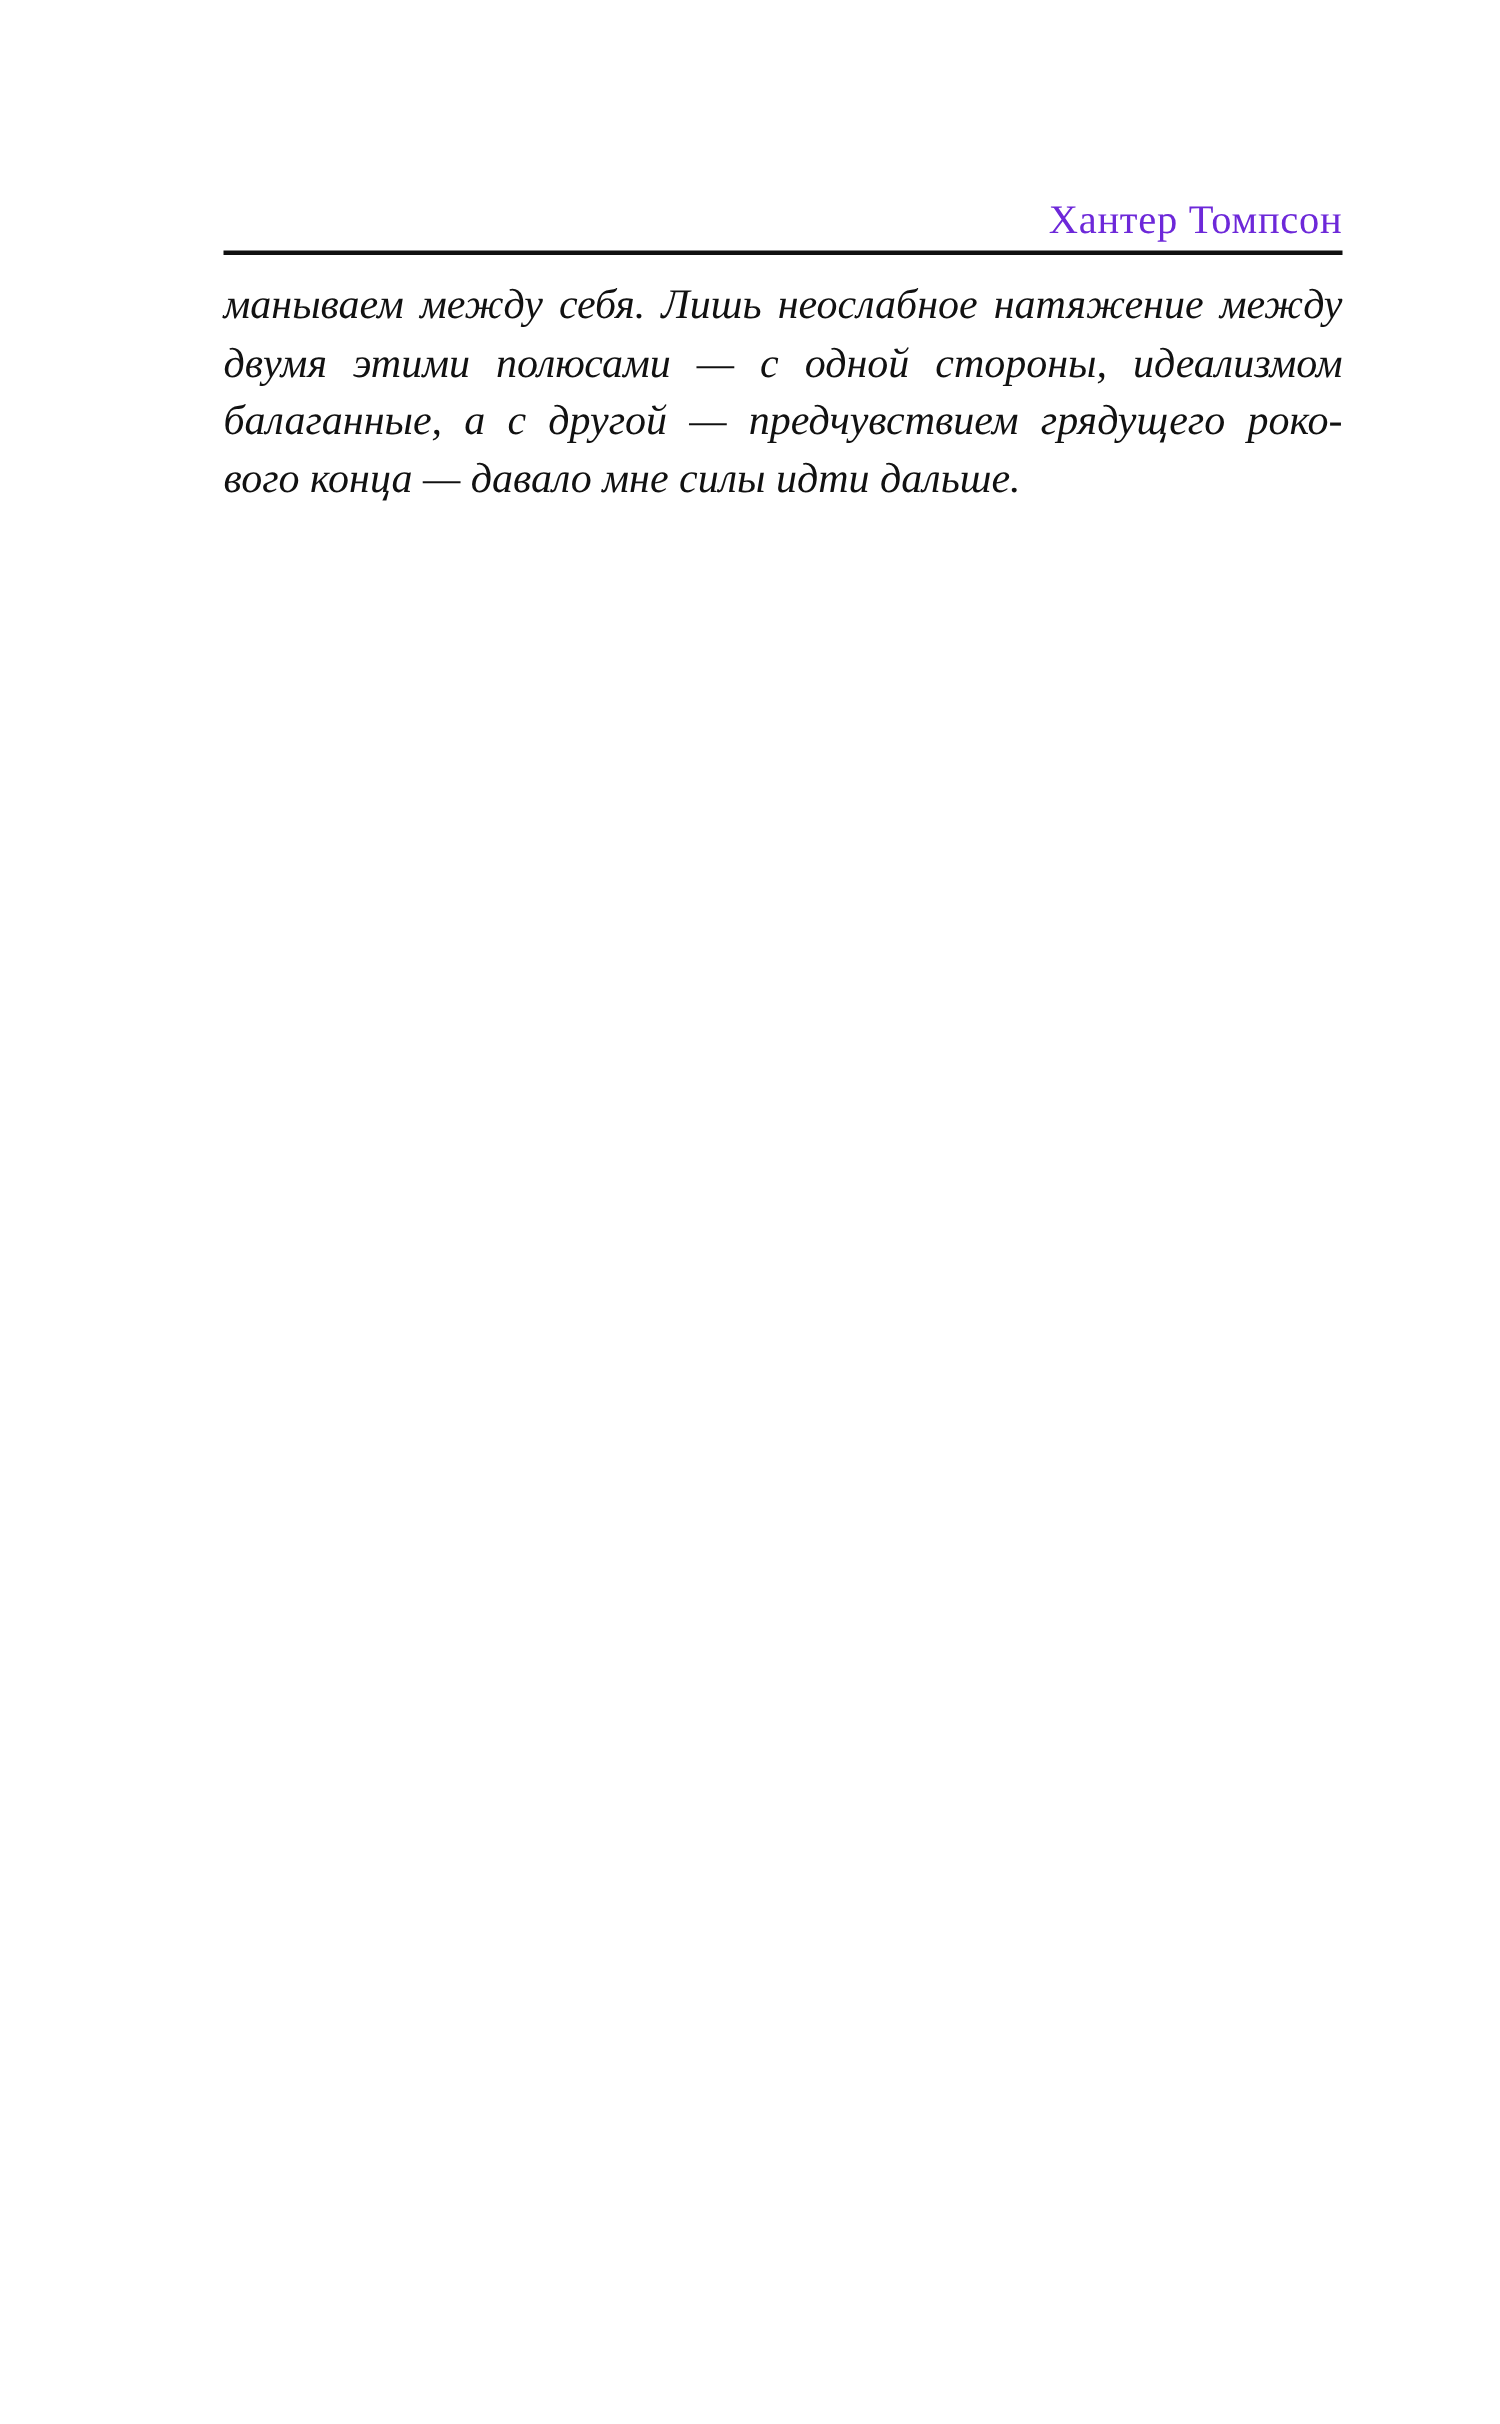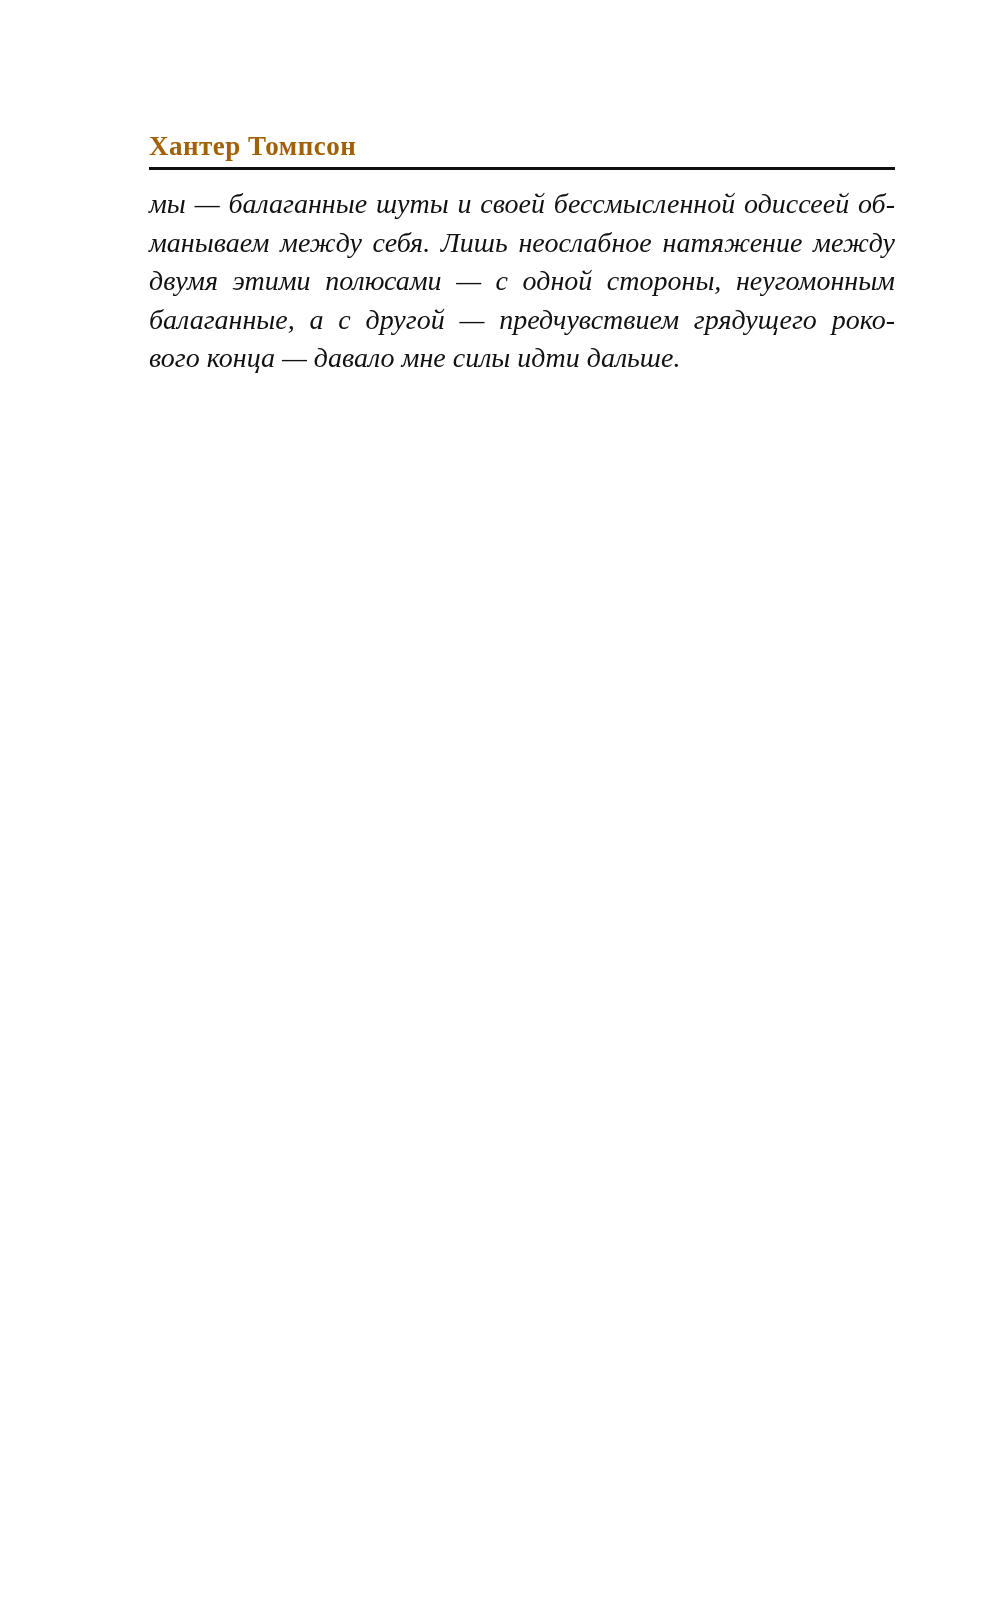--- a/index.html
+++ b/index.html
@@ -16,26 +16,26 @@
     font-family: "Liberation Serif", "DejaVu Serif", serif;
     color: #0e0e0e;
   }
   .content {
     position: absolute;
     top: 131px;
     left: 149px;
     width: 746px;
   }
   .running-header {
-    text-align: left;
-    font-weight: bold;
+    text-align: right;
+    font-weight: normal;
     font-size: 27px;
     line-height: 30px;
     letter-spacing: 0.5px;
-    color: #a16207;
+    color: #6d28d9;
   }
   .header-rule {
     margin-top: 6px;
     height: 0;
     border: none;
     border-top: 3px solid #101010;
   }
   .paragraph {
     margin-top: 15px;
     font-style: italic;
@@ -56,21 +56,20 @@
 <body>
 
 <div class="page">
   <div class="content">
 
     <div class="running-header">Хантер Томпсон</div>
 
     <hr class="header-rule">
 
     <div class="paragraph">
-      <div class="text-line">мы — балаганные шуты и своей бессмысленной одиссеей об-</div>
       <div class="text-line">манываем между себя. Лишь неослабное натяжение между</div>
-      <div class="text-line">двумя этими полюсами — с одной стороны, неугомонным</div>
+      <div class="text-line">двумя этими полюсами — с одной стороны, идеализмом</div>
       <div class="text-line">балаганные, а с другой — предчувствием грядущего роко-</div>
       <div class="text-line last-line">вого конца — давало мне силы идти дальше.</div>
     </div>
 
   </div>
 </div>
 
 </body></html>

